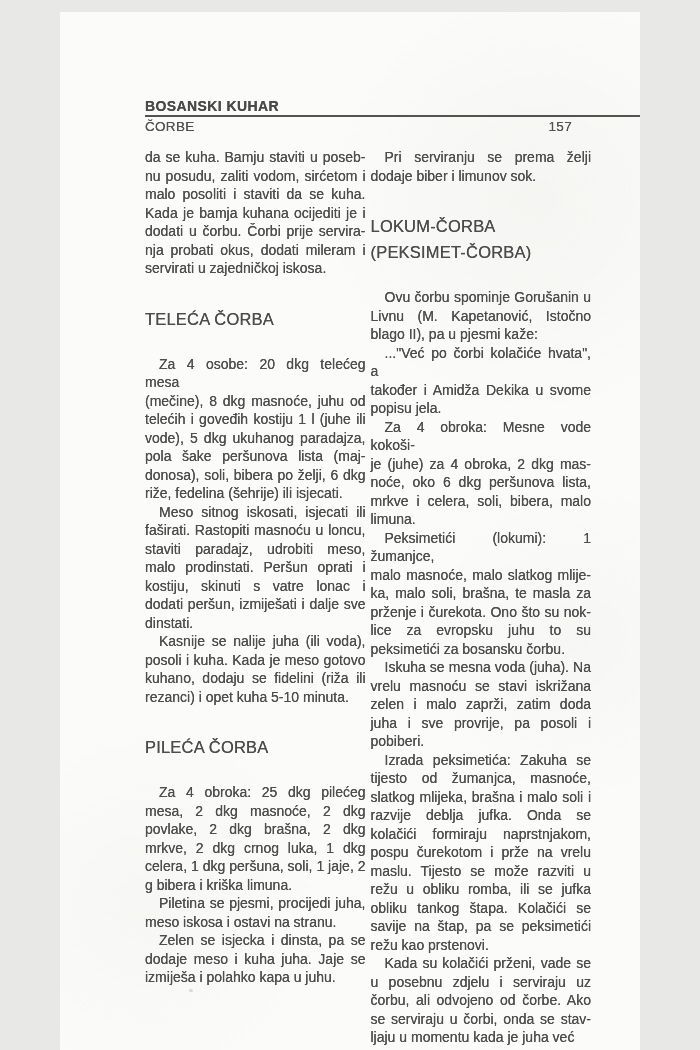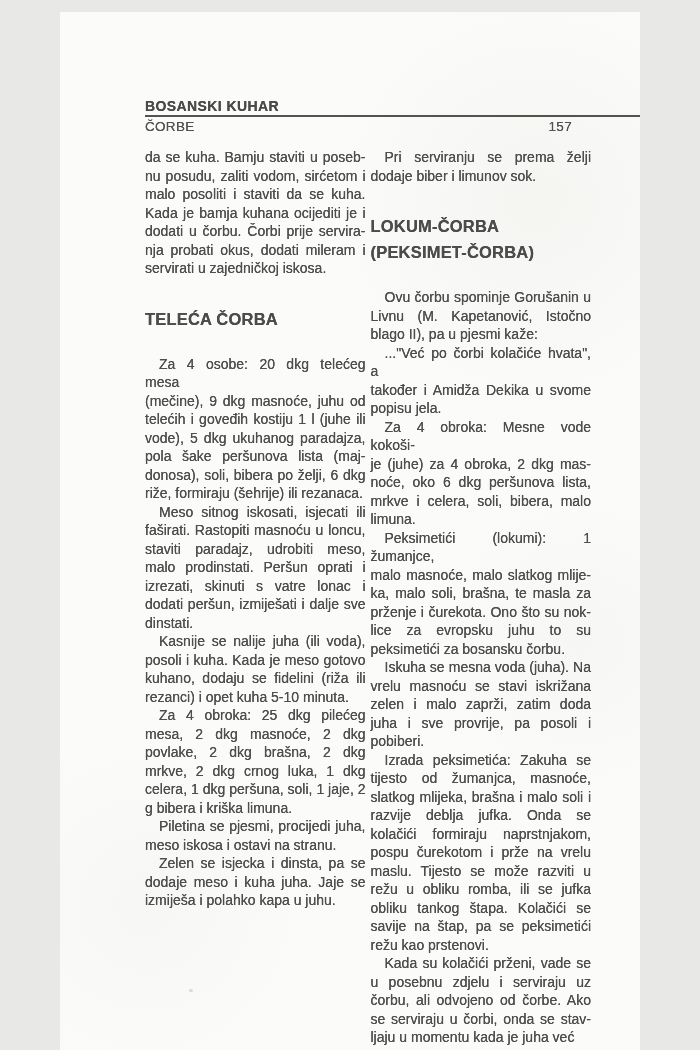--- a/index.html
+++ b/index.html
@@ -66,21 +66,20 @@
   }
   .line.last { text-align-last: left; }
   .line.first-indent { text-indent: 14px; }
 
   .col-heading {
     font-size: 16.5px;
     line-height: 26px;
     letter-spacing: 0.2px;
     color: #4c4c4c;
     margin: 28px 0 23px 0;
-    font-weight: bold;
   }
   .speck {
     position: absolute;
     background: rgba(120,120,115,0.25);
     border-radius: 50%;
   }
 </style>
 </head>
 <body>
 
@@ -103,41 +102,44 @@
           <div class="line">Kada je bamja kuhana ocijediti je i</div>
           <div class="line">dodati u čorbu. Čorbi prije servira-</div>
           <div class="line">nja probati okus, dodati mileram i</div>
           <div class="line last">servirati u zajedničkoj iskosa.</div>
         </div>
         <div class="col-heading">
           <div>TELEĆA ČORBA</div>
         </div>
         <div class="paragraph">
           <div class="line first-indent">Za 4 osobe: 20 dkg telećeg mesa</div>
-          <div class="line">(mečine), 9 dkg masnoće, juhu od</div>
+          <div class="line">(mečine), 8 dkg masnoće, juhu od</div>
           <div class="line">telećih i goveđih kostiju 1 l (juhe ili</div>
           <div class="line">vode), 5 dkg ukuhanog paradajza,</div>
           <div class="line">pola šake peršunova lista (maj-</div>
           <div class="line">donosa), soli, bibera po želji, 6 dkg</div>
-          <div class="line last">riže, formiraju (šehrije) ili rezanaca.</div>
+          <div class="line last">riže, fedelina (šehrije) ili isjecati.</div>
         </div>
         <div class="paragraph">
           <div class="line first-indent">Meso sitnog iskosati, isjecati ili</div>
           <div class="line">faširati. Rastopiti masnoću u loncu,</div>
           <div class="line">staviti paradajz, udrobiti meso,</div>
           <div class="line">malo prodinstati. Peršun oprati i</div>
-          <div class="line">izrezati, skinuti s vatre lonac i</div>
+          <div class="line">kostiju, skinuti s vatre lonac i</div>
           <div class="line">dodati peršun, izmiješati i dalje sve</div>
           <div class="line last">dinstati.</div>
         </div>
         <div class="paragraph">
           <div class="line first-indent">Kasnije se nalije juha (ili voda),</div>
           <div class="line">posoli i kuha. Kada je meso gotovo</div>
           <div class="line">kuhano, dodaju se fidelini (riža ili</div>
           <div class="line last">rezanci) i opet kuha 5-10 minuta.</div>
+        </div>
+        <div class="col-heading">
+          <div>PILEĆA ČORBA</div>
         </div>
         <div class="paragraph">
           <div class="line first-indent">Za 4 obroka: 25 dkg pilećeg</div>
           <div class="line">mesa, 2 dkg masnoće, 2 dkg</div>
           <div class="line">povlake, 2 dkg brašna, 2 dkg</div>
           <div class="line">mrkve, 2 dkg crnog luka, 1 dkg</div>
           <div class="line">celera, 1 dkg peršuna, soli, 1 jaje, 2</div>
           <div class="line last">g bibera i kriška limuna.</div>
         </div>
         <div class="paragraph">

